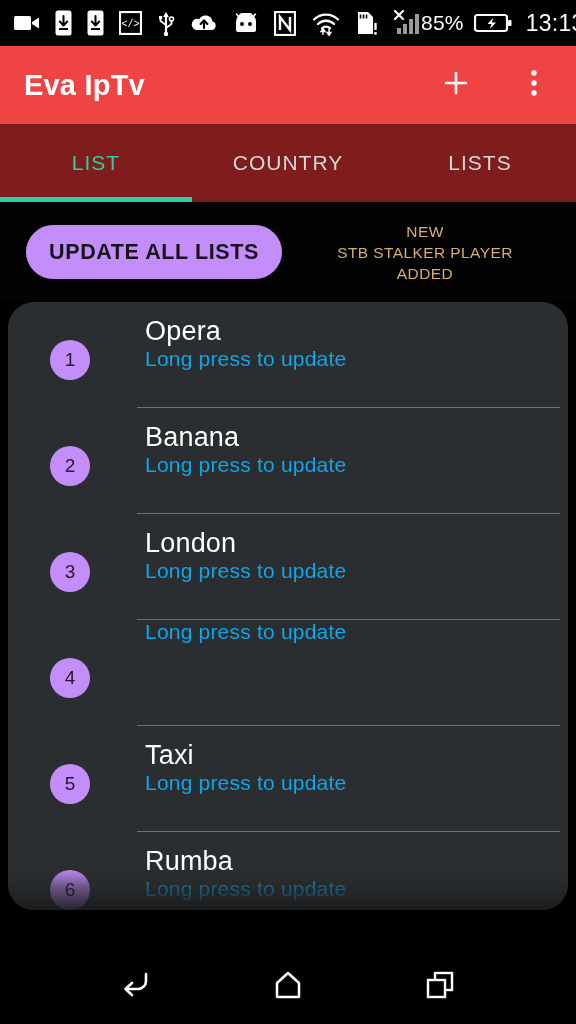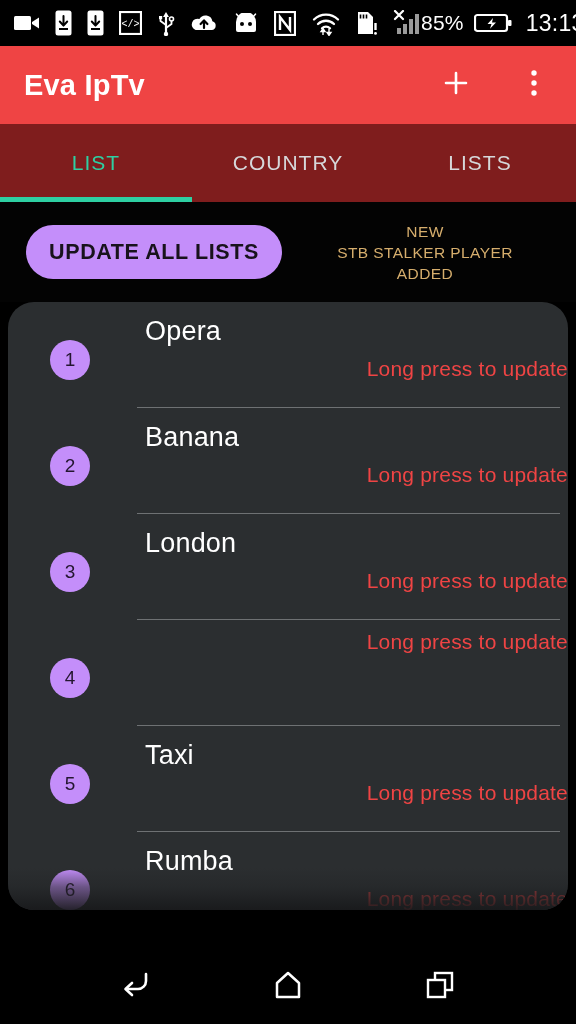--- a/index.html
+++ b/index.html
@@ -124,23 +124,21 @@
     font-size: 19px;
   }
   .row-texts {
     margin-left: 137px; width: 100%;
   }
   .row-title {
     color: #fff; font-size: 27px; letter-spacing: .2px;
     margin-top: 14px;
   }
   .row-sub {
-    color: #ef4444; font-size: 21px; letter-spacing: .2px;
-    margin-top: 10px;
-    text-align: right;
+    color: #0ea5e9; font-size: 21px; letter-spacing: .2px;
   }
   .divider {
     position: absolute; left: 129px; right: 8px; bottom: 0;
     height: 1px; background: #6e7173;
   }
   .card-fade {
     position: absolute; left: 0; right: 0; bottom: 0; height: 42px;
     background: linear-gradient(to bottom, rgba(43,46,48,0) 0%, rgba(35,37,39,0.55) 45%, rgba(24,25,27,0.92) 100%);
     pointer-events: none;
   }

